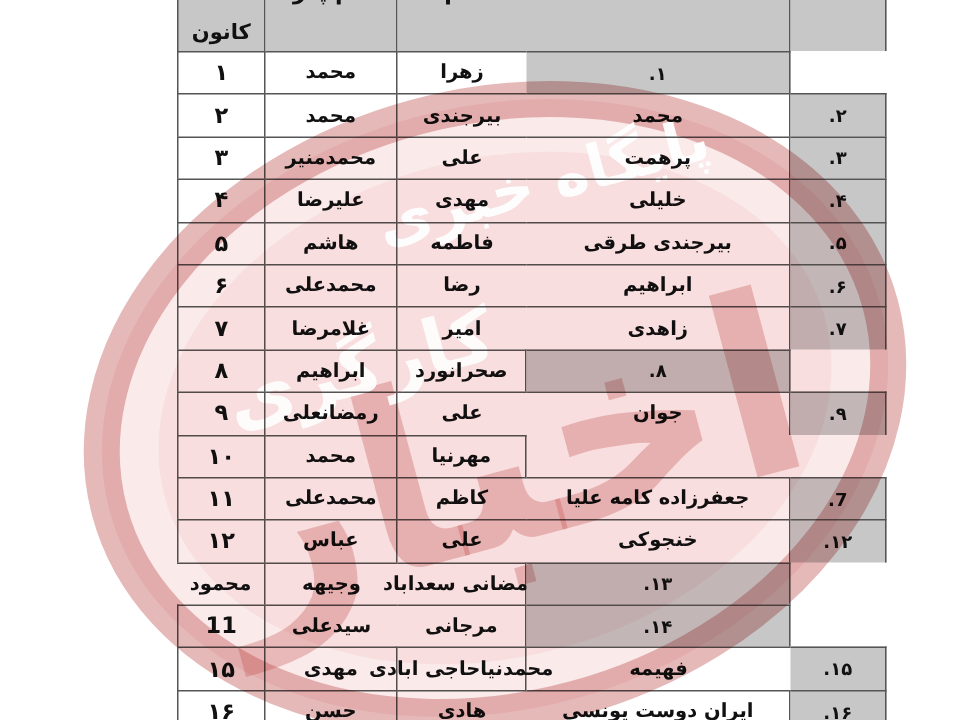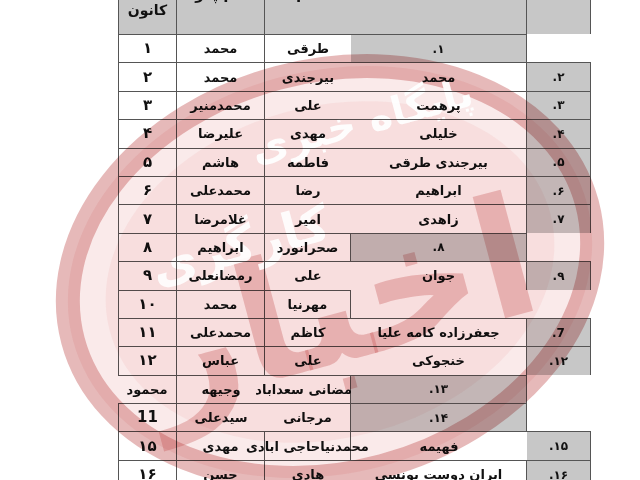--- a/index.html
+++ b/index.html
@@ -29,21 +29,21 @@
     box-sizing:border-box;background:var(--hdr);position:relative;overflow:hidden;
     display:flex;align-items:flex-end;justify-content:center;
     font-size:14px;direction:rtl;
   }
   .row{height:28.4px;}
   .c-kanoon{border-left:1px solid var(--line);border-right:1px solid var(--line);font-size:15px;}
   .c-father{border-right:1px solid var(--line);}
   .c-first{}
   .c-last{border-right:1px solid var(--line);}
   .c-num{border-right:1px solid var(--line);background:var(--hdr);font-size:12px;}
-  .h-kanoon{border-left:1px solid var(--line);border-right:1px solid var(--line);padding-bottom:16px;}
+  .h-kanoon{border-left:1px solid var(--line);border-right:1px solid var(--line);padding-bottom:4px;}
   .h-father{border-right:1px solid var(--line);}
   .h-names{border-right:1px solid var(--line);}
   .h-num{border-right:1px solid var(--line);}
   .clip-top{
     position:absolute;top:-15px;left:0;right:0;text-align:center;
     font-size:15px;line-height:18px;font-weight:bold;direction:rtl;
   }
   .clip-first{left:0;right:176px;}
   .stamp{
     position:absolute;left:0;top:0;width:640px;height:480px;
@@ -65,21 +65,21 @@
       </div>
       <div class="hcell h-names">
         <span class="clip-top clip-first">نام</span>
       </div>
       <div class="hcell h-num"></div>
     </div>
     <div id="rows">
         <div class="row">
           <div class="cell c-kanoon">۱</div>
           <div class="cell c-father">محمد</div>
-          <div class="cell c-first">طرقی</div>
+          <div class="cell c-first">زهرا</div>
           <div class="cell c-num">۱.</div>
         </div>
         <div class="row">
           <div class="cell c-kanoon">۲</div>
           <div class="cell c-father">محمد</div>
           <div class="cell c-first">بیرجندی</div>
           <div class="cell c-last">محمد</div>
           <div class="cell c-num">۲.</div>
         </div>
         <div class="row">

